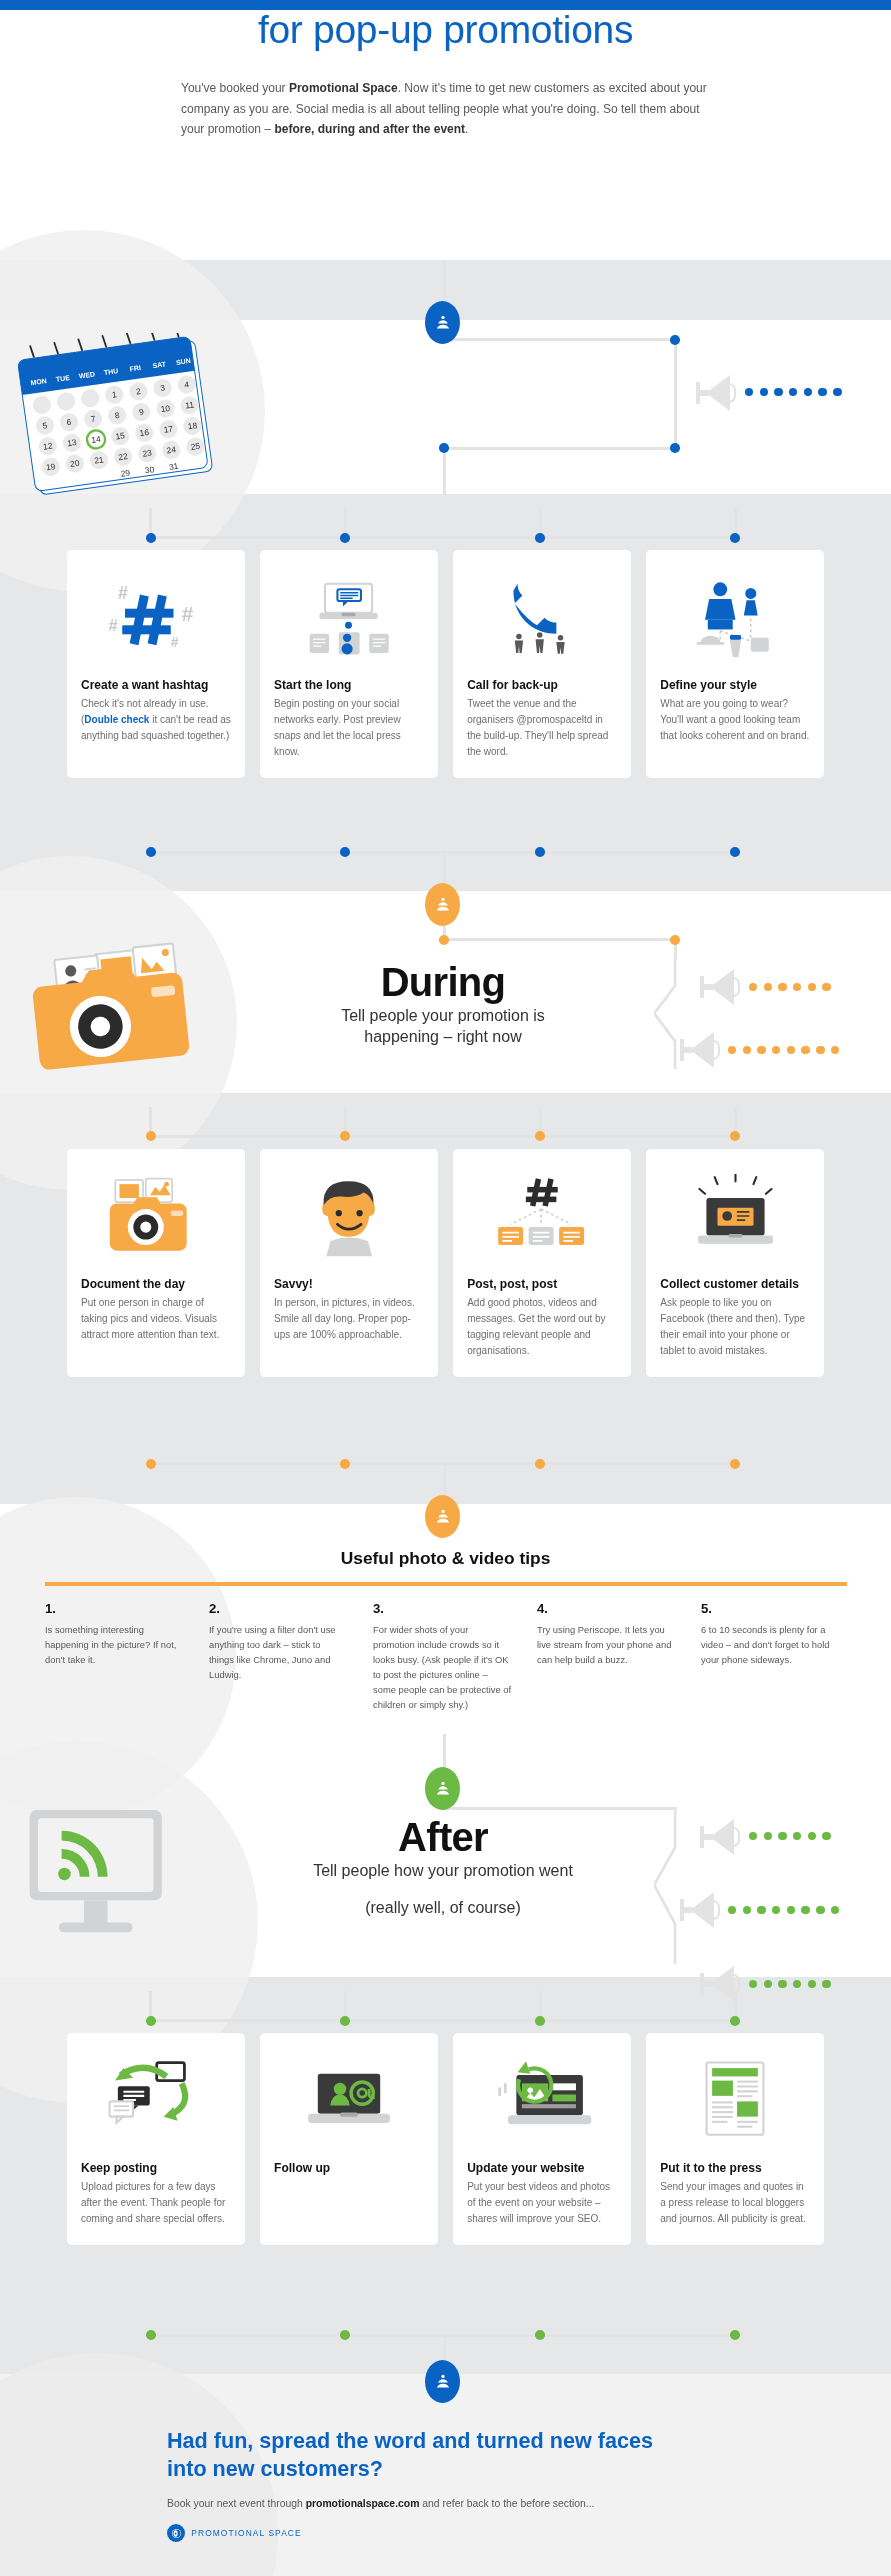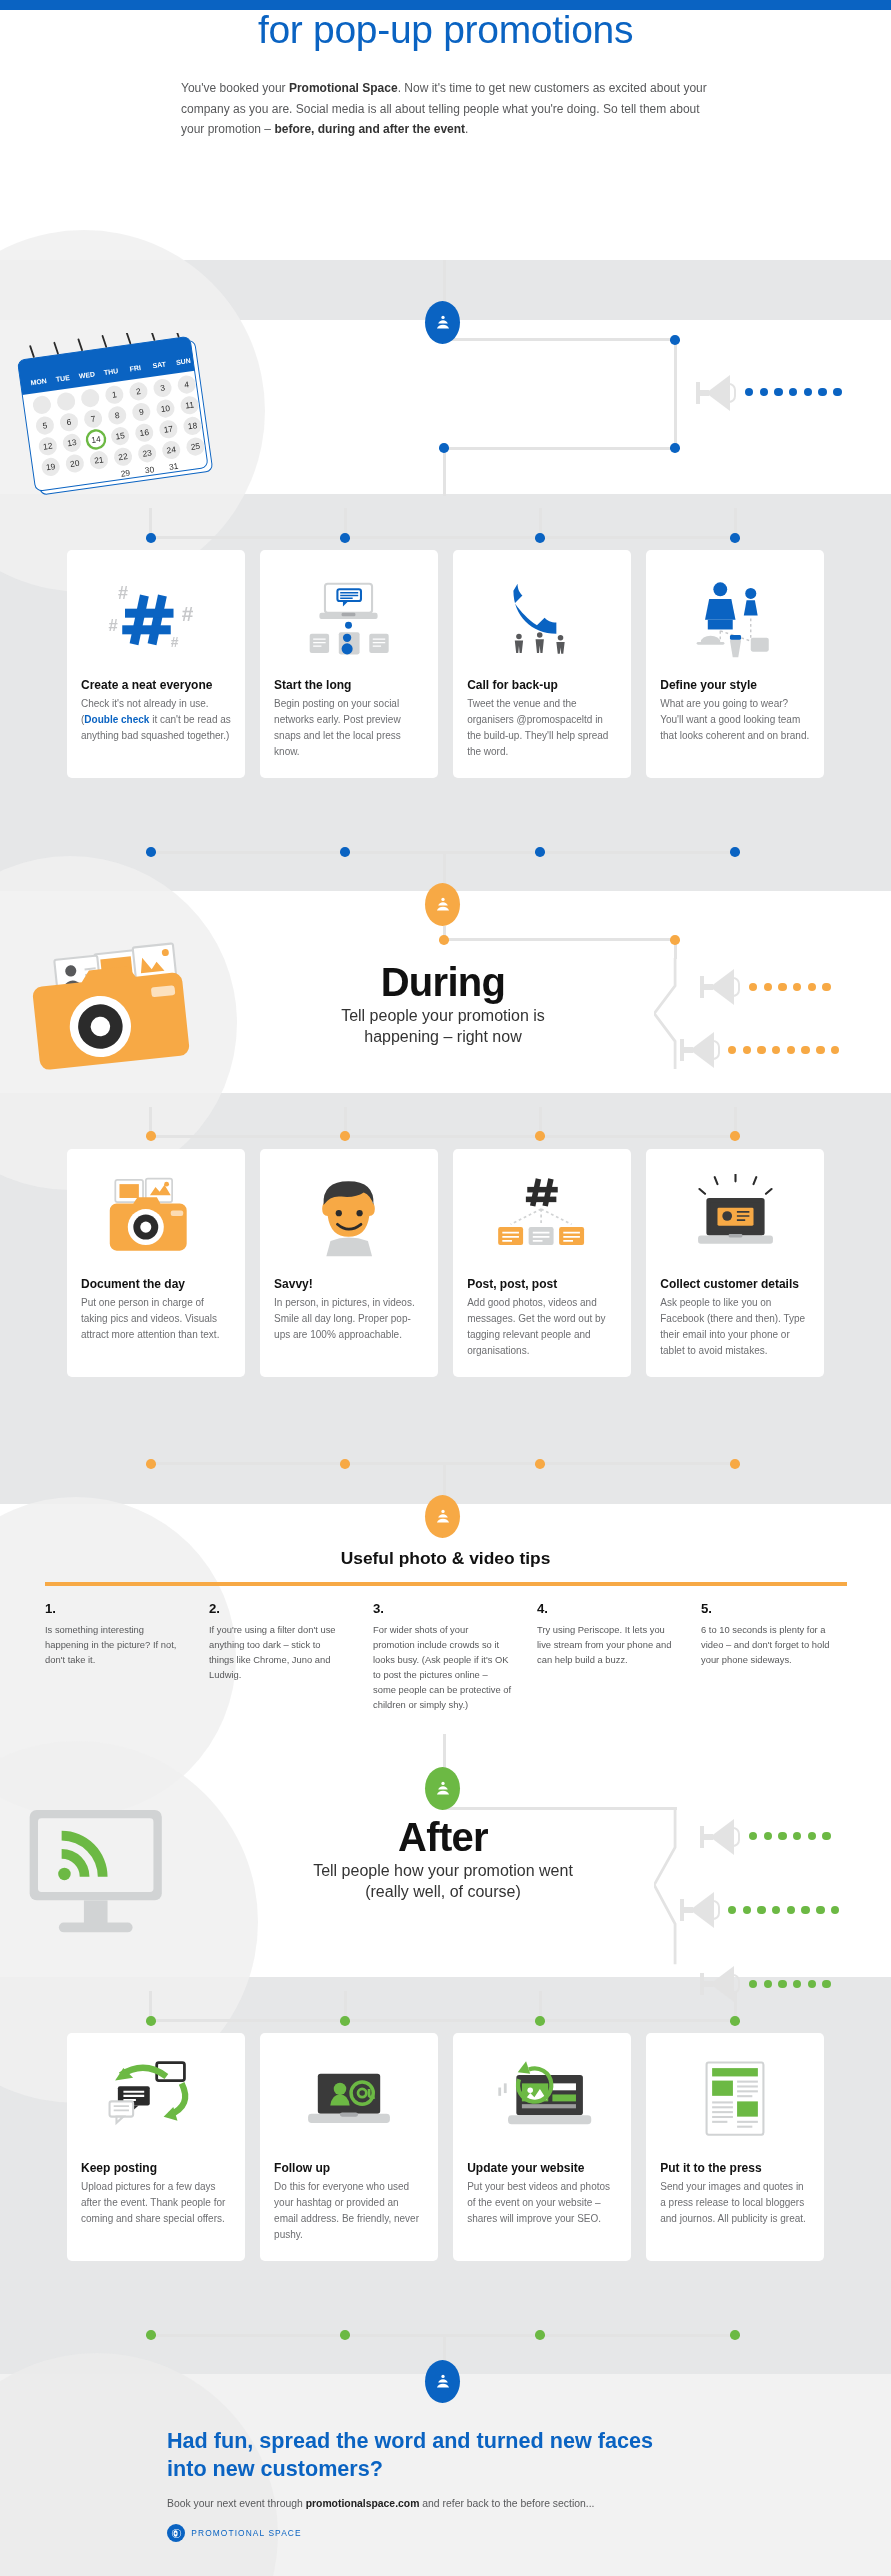--- a/index.html
+++ b/index.html
@@ -278,21 +278,21 @@
           <text x="108" y="66" font-size="30" fill="#c7c8ca" font-family="Liberation Sans" font-weight="bold">#</text>
           <text x="92" y="104" font-size="20" fill="#c7c8ca" font-family="Liberation Sans" font-weight="bold">#</text>
           <g fill="#0a63c2">
             <rect x="40" y="28" width="13" height="72" transform="rotate(12 46 64)"></rect>
             <rect x="66" y="28" width="13" height="72" transform="rotate(12 72 64)"></rect>
             <rect x="26" y="48" width="70" height="13"></rect>
             <rect x="22" y="72" width="70" height="13"></rect>
           </g>
         </svg>
       </div>
-      <h4>Create a neat everyone</h4>
+      <h4>Create a want hashtag</h4>
       <p><span>Check it's not already in use. (</span><b class="lnk">Double check</b><span> it can't be read as anything bad squashed together.)</span></p>
     </div>
 
     <div class="card">
       <div class="art">
         <svg width="97" height="84" viewBox="0 0 140 120">
           <rect x="36" y="12" width="68" height="42" rx="4" fill="#fff" stroke="#d1d3d4" stroke-width="3"></rect>
           <rect x="28" y="54" width="84" height="9" rx="3" fill="#d1d3d4"></rect>
           <rect x="60" y="54" width="20" height="5" rx="2" fill="#a7a9ac"></rect>
           <rect x="54" y="20" width="34" height="17" rx="3" fill="#fff" stroke="#0a63c2" stroke-width="3"></rect>
@@ -625,21 +625,21 @@
       <i style="background:#6cb944"></i>
       <i style="background:#6cb944"></i>
     <i style="background:#6cb944"></i>
       <i style="background:#6cb944"></i>
       <i style="background:#6cb944"></i>
   </div>
 
   <div class="sec-head" style="top:1817px;left:248px;">
     <div class="big">After</div>
     <div class="sub">Tell people how your promotion went</div>
-    <div class="sub" style="margin-top:0">(really well, of course)</div>
+    <div class="sub" style="margin-top:16px">(really well, of course)</div>
   </div>
 
   <div style="position:absolute;top:1803px;left:16.7px;z-index:14;">
     <svg width="195" height="153" viewBox="0 0 280 220">
       <rect x="18" y="10" width="190" height="130" rx="10" fill="#d1d3d4"></rect>
       <rect x="30" y="22" width="166" height="106" rx="5" fill="#f2f2f2"></rect>
       <rect x="96" y="140" width="34" height="34" fill="#d1d3d4"></rect>
       <rect x="60" y="172" width="106" height="14" rx="7" fill="#d1d3d4"></rect>
       <g fill="#6cb944" transform="translate(64,46)">
         <circle cx="4" cy="56" r="9"></circle>
@@ -693,21 +693,20 @@
           <g fill="#6cb944">
             <circle cx="62" cy="44" r="9"></circle>
               <path d="M48 68 q2 -16 14 -16 q12 0 14 16z"></path>
           </g>
           <circle cx="94" cy="50" r="16" fill="none" stroke="#6cb944" stroke-width="5"></circle>
           <circle cx="94" cy="50" r="6" fill="none" stroke="#6cb944" stroke-width="4"></circle>
           <path d="M104 44 v10 a7 7 0 0 0 8 2" stroke="#6cb944" stroke-width="4" fill="none"></path>
         </svg>
       </div>
       <h4>Follow up</h4>
-      <p>Do this for everyone who used your hashtag or provided an email address. Be friendly, never pushy.</p>
     </div>
 
     <div class="card">
       <div class="art">
         <svg width="104" height="84" viewBox="0 0 150 120">
           <rect x="38" y="24" width="96" height="58" rx="4" fill="#3a3a3a"></rect>
           <rect x="26" y="82" width="120" height="13" rx="5" fill="#d1d3d4"></rect>
           <rect x="46" y="36" width="38" height="26" fill="#6cb944"></rect>
           <g fill="#fff">
               <circle cx="58" cy="46" r="4"></circle>

